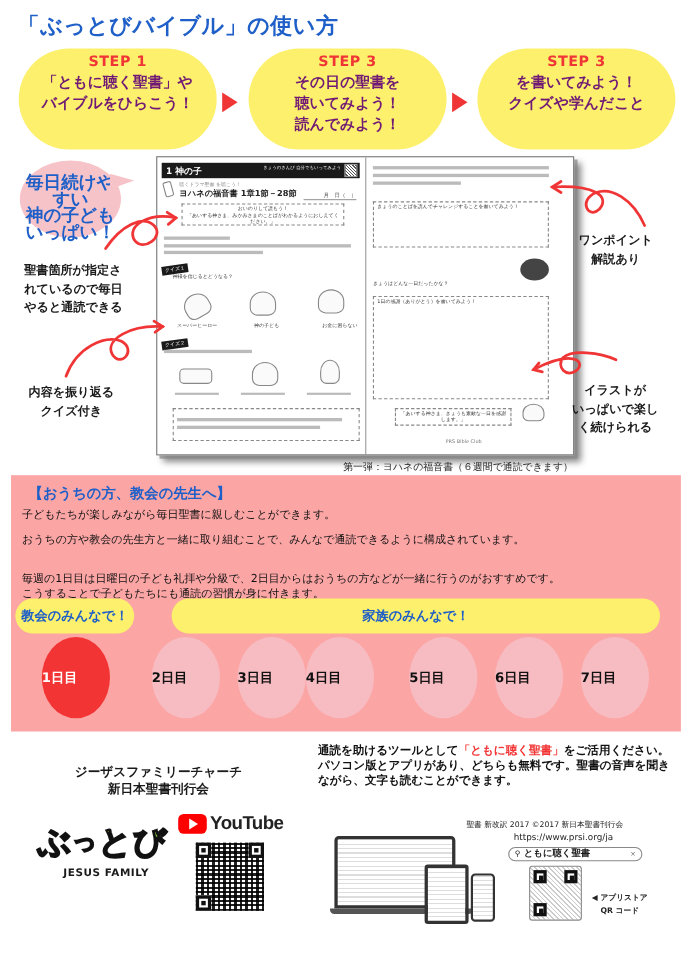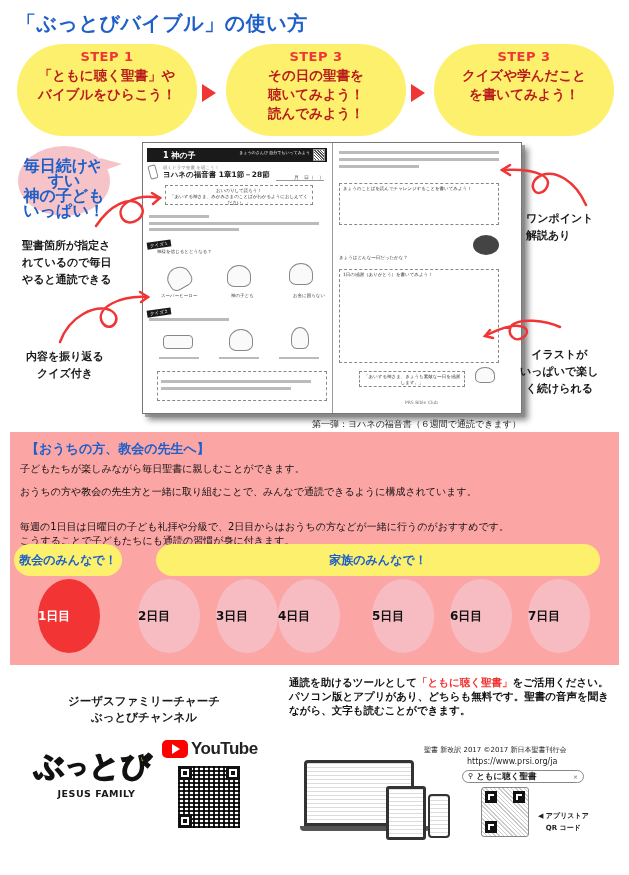--- a/index.html
+++ b/index.html
@@ -3,35 +3,35 @@
 <meta charset="utf-8">
 <style>
   * { box-sizing: border-box; margin: 0; padding: 0; }
   html, body { width: 629px; height: 875px; background: #ffffff; overflow: hidden; }
   body { font-family: "DejaVu Sans", "Liberation Sans", sans-serif; color: #1a1a1a; position: relative; }
 
   .title { position: absolute; left: 16px; top: 10px; font-size: 20px; font-weight: bold; color: #1e5fc8; letter-spacing: 0.5px; }
 
   .step { position: absolute; top: 44px; width: 180px; height: 92px; background: #fdf06c; border-radius: 46px; text-align: center; }
   .step .lbl { color: #ef3535; font-weight: bold; font-size: 13px; margin-top: 5px; letter-spacing: 0.5px; }
-  .step .desc { font-weight: bold; font-size: 13.5px; line-height: 19px; margin-top: 2px; color: #b91c1c; }
+  .step .desc { font-weight: bold; font-size: 13.5px; line-height: 19px; margin-top: 2px; color: #701a75; }
   .step1 { left: 17px; }
   .step2 { left: 226px; }
   .step3 { left: 434px; }
   .tri { position: absolute; top: 84px; width: 0; height: 0; border-top: 9px solid transparent; border-bottom: 9px solid transparent; border-left: 14px solid #ef3535; }
   .tri1 { left: 202px; }
   .tri2 { left: 411px; }
 
   
   .book { position: absolute; left: 142px; top: 142px; width: 380px; height: 272px; background: #fff; border: 1px solid #777; box-shadow: 6px 6px 6px #888, 3px 3px 0 #aaa; }
   .book .spine { position: absolute; left: 189px; top: 0; width: 1px; height: 100%; background: #999; }
   .pg { position: absolute; top: 0; width: 189px; height: 100%; overflow: hidden; font-size: 4.5px; color: #333; }
   .pgL { left: 0; }
   .pgR { left: 190px; }
-  .pg-head { position: absolute; left: 4px; top: 5px; width: 180px; height: 14px; background: #1a1a1a; color: #fff; font-size: 8px; font-weight: bold; padding: 2px 16px; }
+  .pg-head { position: absolute; left: 4px; top: 5px; width: 180px; height: 14px; background: #1a1a1a; color: #fff; font-size: 8px; font-weight: bold; padding: 2px 4px; }
   .pg-head .qr { position: absolute; right: 2px; top: 1px; width: 12px; height: 12px; background: repeating-linear-gradient(45deg,#fff 0 1px,#555 1px 2px); }
   .pg-head .sub { position: absolute; right: 17px; top: 2px; font-size: 4px; font-weight: normal; line-height: 5px; }
   .ref { position: absolute; left: 20px; top: 22px; font-size: 7.5px; font-weight: bold; color: #222; }
   .ref small { display: block; font-size: 4.5px; color: #888; font-weight: normal; }
   .date { position: absolute; right: 8px; top: 31px; font-size: 5px; color: #555; border-bottom: 1px solid #999; width: 48px; text-align: right; }
   .phone { position: absolute; left: 6px; top: 22px; width: 8px; height: 14px; border: 1px solid #888; border-radius: 2px; transform: rotate(-15deg); }
   .dbox { position: absolute; border: 1px dashed #888; background: #fff; padding: 2px 3px; line-height: 6px; }
   .tline { position: absolute; left: 6px; height: 3px; background: #bbb; }
   .quiz { position: absolute; left: 4px; background: #1a1a1a; color: #fff; font-size: 4.5px; padding: 1px 3px; transform: rotate(-8deg); }
   .ill { position: absolute; width: 24px; height: 22px; border: 1px solid #888; border-radius: 50% 50% 30% 30%; background: #fafafa; }
@@ -40,21 +40,21 @@
   .ninja { position: absolute; width: 26px; height: 20px; border-radius: 50%; background: #444; }
 
   .book-caption { position: absolute; left: 312px; top: 418px; font-size: 9px; color: #222; }
 
   
   .bubble { position: absolute; left: 18px; top: 146px; width: 92px; height: 70px; background: #f6c3c8; border-radius: 50%; text-align: center; color: #1e5fc8; font-weight: bold; font-size: 16px; line-height: 15px; padding-top: 12px; }
   .bubble:after { content: ""; position: absolute; right: -12px; top: 12px; border-left: 22px solid #f6c3c8; border-top: 6px solid transparent; border-bottom: 8px solid transparent; }
   .callout { position: absolute; font-size: 11px; font-weight: bold; line-height: 17px; color: #1a1a1a; }
   .c-left1 { left: 22px; top: 237px; }
   .c-left2 { left: 26px; top: 348px; text-align: center; }
-  .c-right1 { left: 526px; top: 210px; text-align: left; }
+  .c-right1 { left: 526px; top: 210px; text-align: center; }
   .c-right2 { left: 520px; top: 346px; text-align: center; }
   svg.arrows { position: absolute; left: 0; top: 0; width: 629px; height: 430px; pointer-events: none; }
 
   
   .panel { position: absolute; left: 10px; top: 432px; width: 609px; height: 233px; background: #fca5a5; }
   .panel-title { position: absolute; left: 16px; top: 8px; font-size: 13px; font-weight: bold; color: #1e5fc8; }
   .panel-line { position: absolute; left: 10px; font-size: 10px; line-height: 14px; color: #111; }
   .pl1 { top: 30px; }
   .pl2 { top: 53px; }
   .pl3 { top: 64px; margin-top: 24px; }
@@ -111,22 +111,22 @@
   <div class="desc">
     <div>その日の聖書を</div>
     <div>聴いてみよう！</div>
     <div>読んでみよう！</div>
   </div>
 </div>
 <div class="tri tri2"></div>
 <div class="step step3">
   <div class="lbl">STEP 3</div>
   <div class="desc">
+    <div>を書いてみよう！</div>
     <div>クイズや学んだこと</div>
-    <div>を書いてみよう！</div>
   </div>
 </div>
 
 <div class="book">
   <div class="pg pgL">
     <div class="pg-head">
       <span>1 神の子</span>
       <span class="sub">きょうのさんび 自分でもいってみよう</span>
       <span class="qr"></span>
     </div>
@@ -231,21 +231,21 @@
   <div class="day" style="left:128px;">2日目</div>
   <div class="day" style="left:206px;">3日目</div>
   <div class="day" style="left:268px;">4日目</div>
   <div class="day" style="left:362px;">5日目</div>
   <div class="day" style="left:440px;">6日目</div>
   <div class="day" style="left:518px;">7日目</div>
 </div>
 
 <div class="channel">
   <div>ジーザスファミリーチャーチ</div>
-  <div>ぶっとびチャンネル</div>
+  <div>新日本聖書刊行会</div>
 </div>
 <div class="brand">
   <div class="chars">
     <span class="ch" style="color:#e8262a;">ぶ</span>
     <span class="ch" style="color:#f0b020; font-size:22px;">っ</span>
     <span class="ch" style="color:#f5d020;">と</span>
     <span class="ch" style="color:#7cc23a;">び</span>
   </div>
   <div class="jf">JESUS FAMILY</div>
 </div>

